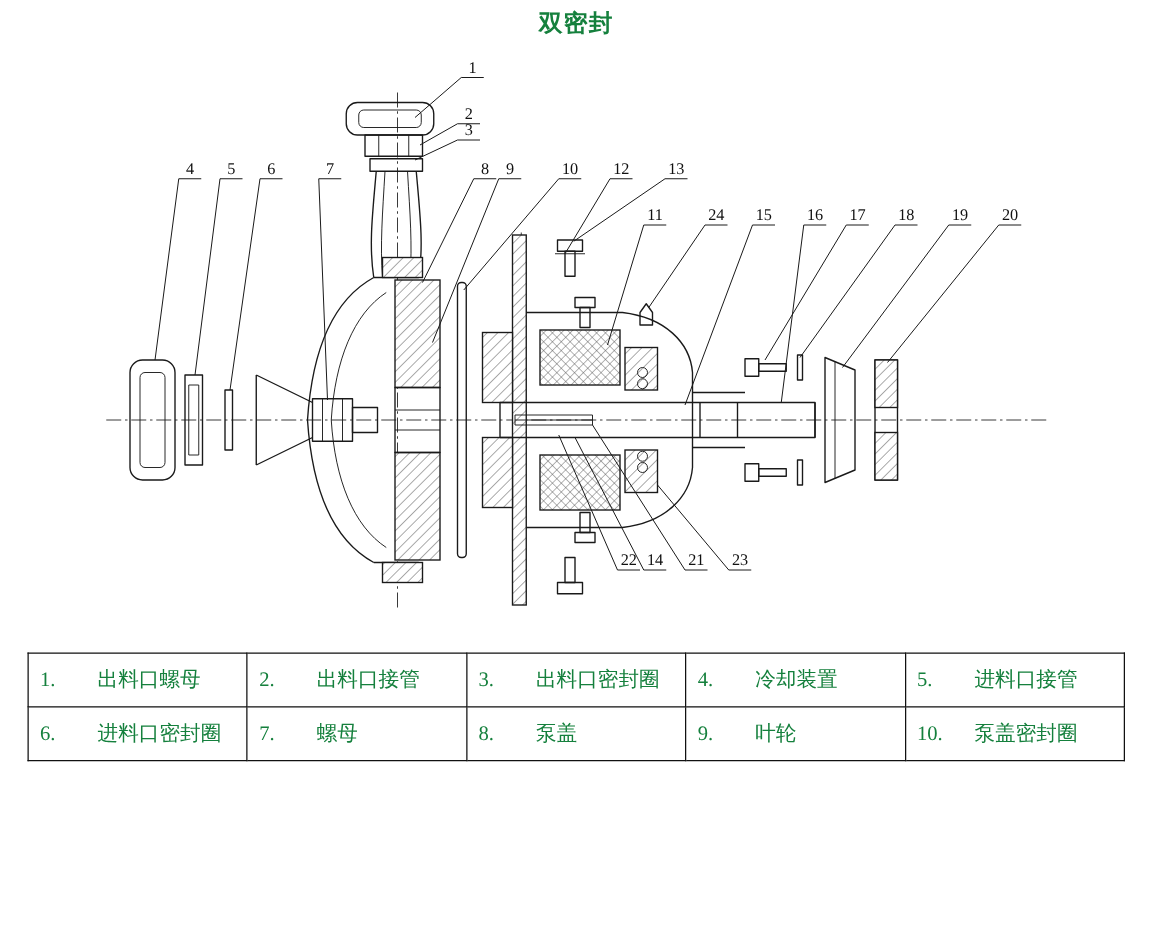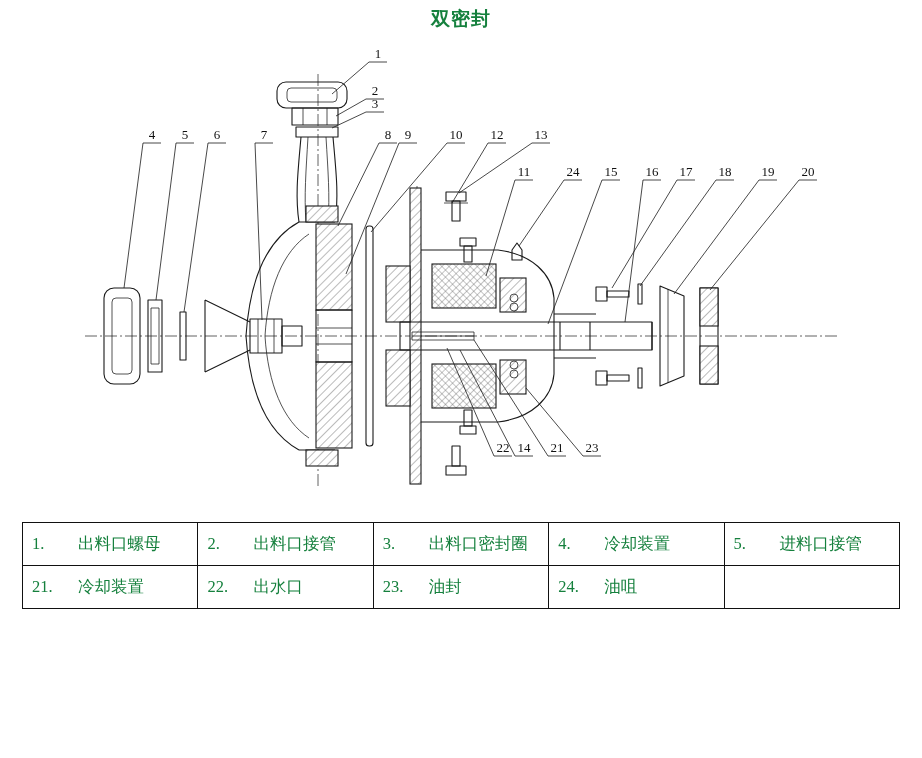--- a/index.html
+++ b/index.html
@@ -275,22 +275,22 @@
   <table class="parts">
     <tbody>
       <tr>
         <td><span class="pnum">1.</span><span class="pname">出料口螺母</span></td>
         <td><span class="pnum">2.</span><span class="pname">出料口接管</span></td>
         <td><span class="pnum">3.</span><span class="pname">出料口密封圈</span></td>
         <td><span class="pnum">4.</span><span class="pname">冷却装置</span></td>
         <td><span class="pnum">5.</span><span class="pname">进料口接管</span></td>
       </tr>
       <tr>
-        <td><span class="pnum">21.</span><span class="pname">冷却装置</span></td>
-        <td><span class="pnum">22.</span><span class="pname">出水口</span></td>
-        <td><span class="pnum">23.</span><span class="pname">油封</span></td>
-        <td><span class="pnum">24.</span><span class="pname">油咀</span></td>
-        <td><span class="pnum"></span><span class="pname"></span></td>
+        <td><span class="pnum">6.</span><span class="pname">进料口密封圈</span></td>
+        <td><span class="pnum">7.</span><span class="pname">螺母</span></td>
+        <td><span class="pnum">8.</span><span class="pname">泵盖</span></td>
+        <td><span class="pnum">9.</span><span class="pname">叶轮</span></td>
+        <td><span class="pnum">10.</span><span class="pname">泵盖密封圈</span></td>
       </tr>
     </tbody>
   </table>
 
 </div>
 
 </body></html>

